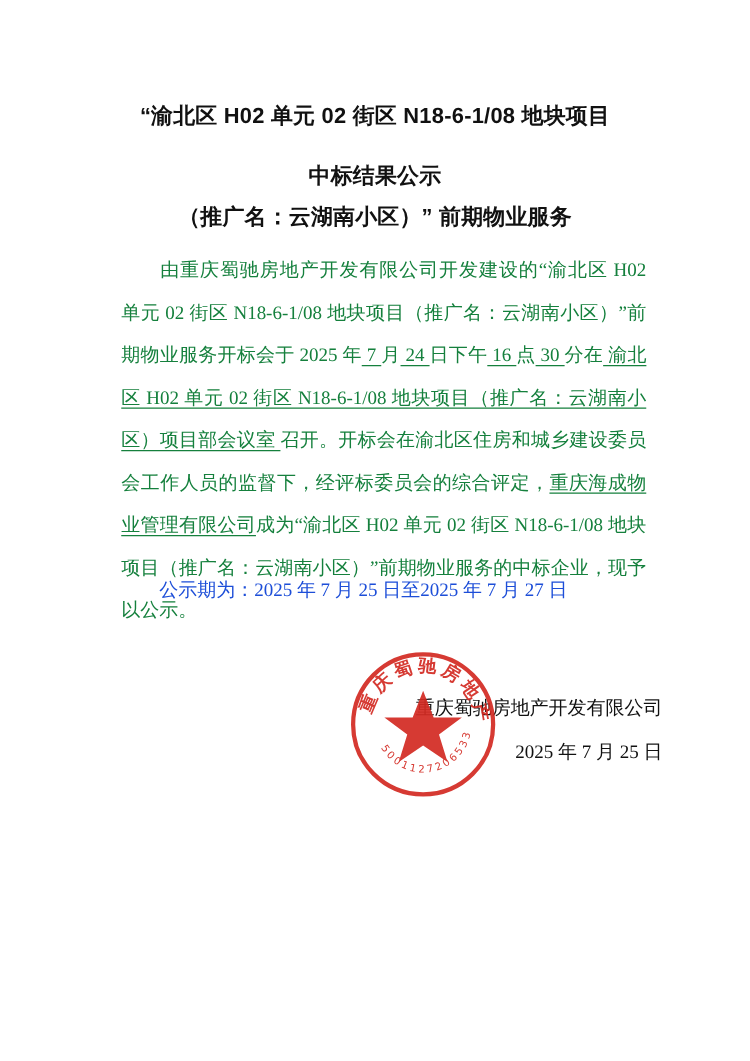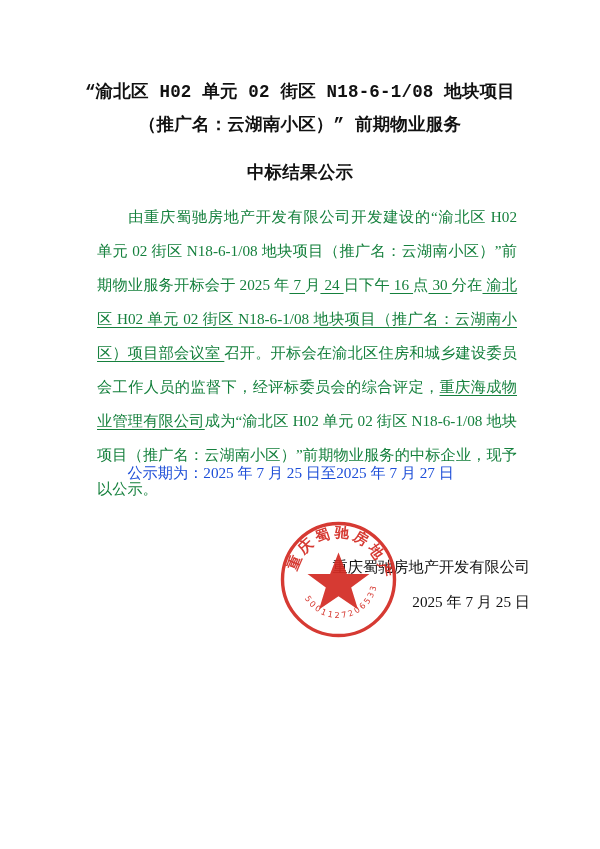--- a/index.html
+++ b/index.html
@@ -26,21 +26,21 @@
 
   
   .title-block {
     position: absolute;
     left: 60px;
     top: 76px;
     width: 480px;
     text-align: center;
   }
   .title-line {
-    font-family: Liberation Mono, monospace;
+    font-family: Liberation Sans, sans-serif;
     font-weight: bold;
     font-size: 17.5px;
     line-height: 33px;
     letter-spacing: 0.2px;
     color: #111111;
     white-space: nowrap;
   }
   .title-line.l3 {
     margin-top: 15px;
   }
@@ -120,22 +120,22 @@
   }
   .seal svg { display:block; width:121px; height:121px; }
 </style>
 </head>
 <body>
 
 <div class="page">
 
   <div class="title-block">
     <div class="title-line">“渝北区 H02 单元 02 街区 N18-6-1/08 地块项目</div>
+    <div class="title-line l3">中标结果公示</div>
     <div class="title-line">（推广名：云湖南小区）” 前期物业服务</div>
-    <div class="title-line l3">中标结果公示</div>
   </div>
 
   <div class="body-block">
     <p class="para"><span class="indent"></span><span>由重庆蜀驰房地产开发有限公司开发建设的“渝北区 H02 单元 02 街区 N18-6-1/08 地块项目（推广名：云湖南小区）”前期物业服务开标会于 2025 年</span><span class="u"> 7 </span><span>月</span><span class="u"> 24 </span><span>日下午</span><span class="u"> 16 </span><span>点</span><span class="u"> 30 </span><span>分在</span><span class="u"> 渝北区 H02 单元 02 街区 N18-6-1/08 地块项目（推广名：云湖南小区）项目部会议室 </span><span>召开。开标会在渝北区住房和城乡建设委员会工作人员的监督下，经评标委员会的综合评定，</span><span class="u">重庆海成物业管理有限公司</span><span>成为“渝北区 H02 单元 02 街区 N18-6-1/08 地块项目（推广名：云湖南小区）”前期物业服务的中标企业，现予以公示。</span></p>
   </div>
 
   <div class="notice-period"><span class="indent"></span><span>公示期为：</span><span>2025 年 7 月 25 日</span><span>至</span><span>2025 年 7 月 27 日</span></div>
 
   <div class="seal">
     <svg viewBox="0 0 121 121" xmlns="http://www.w3.org/2000/svg">

